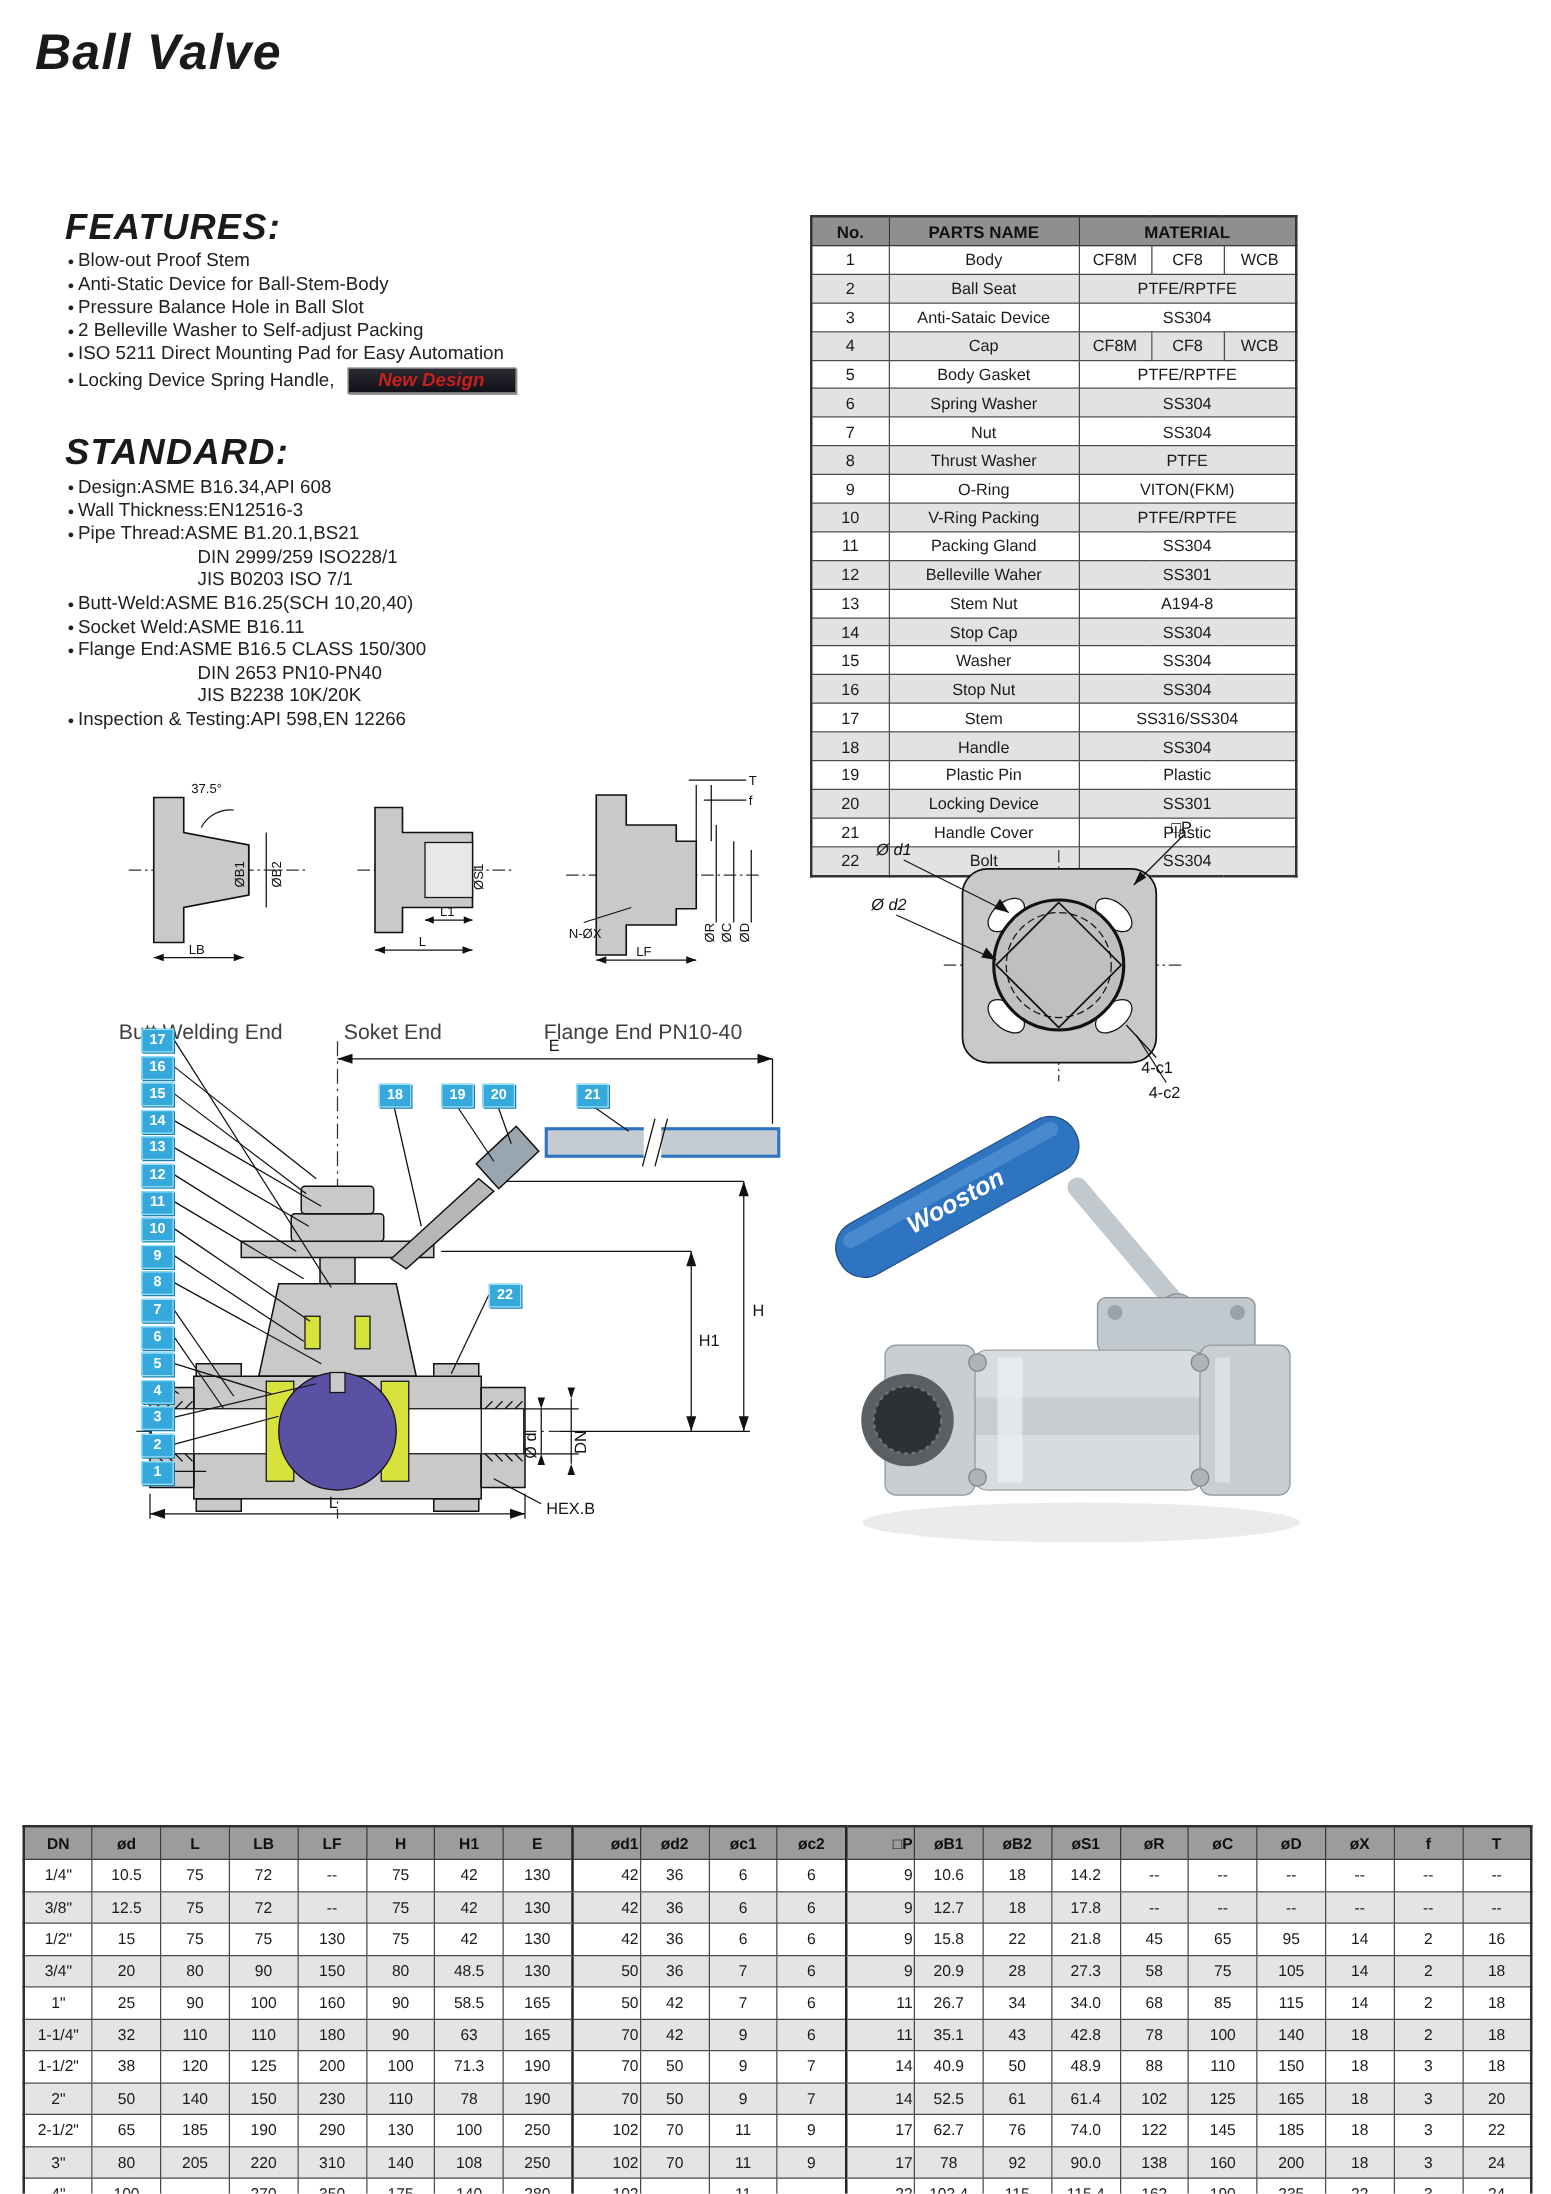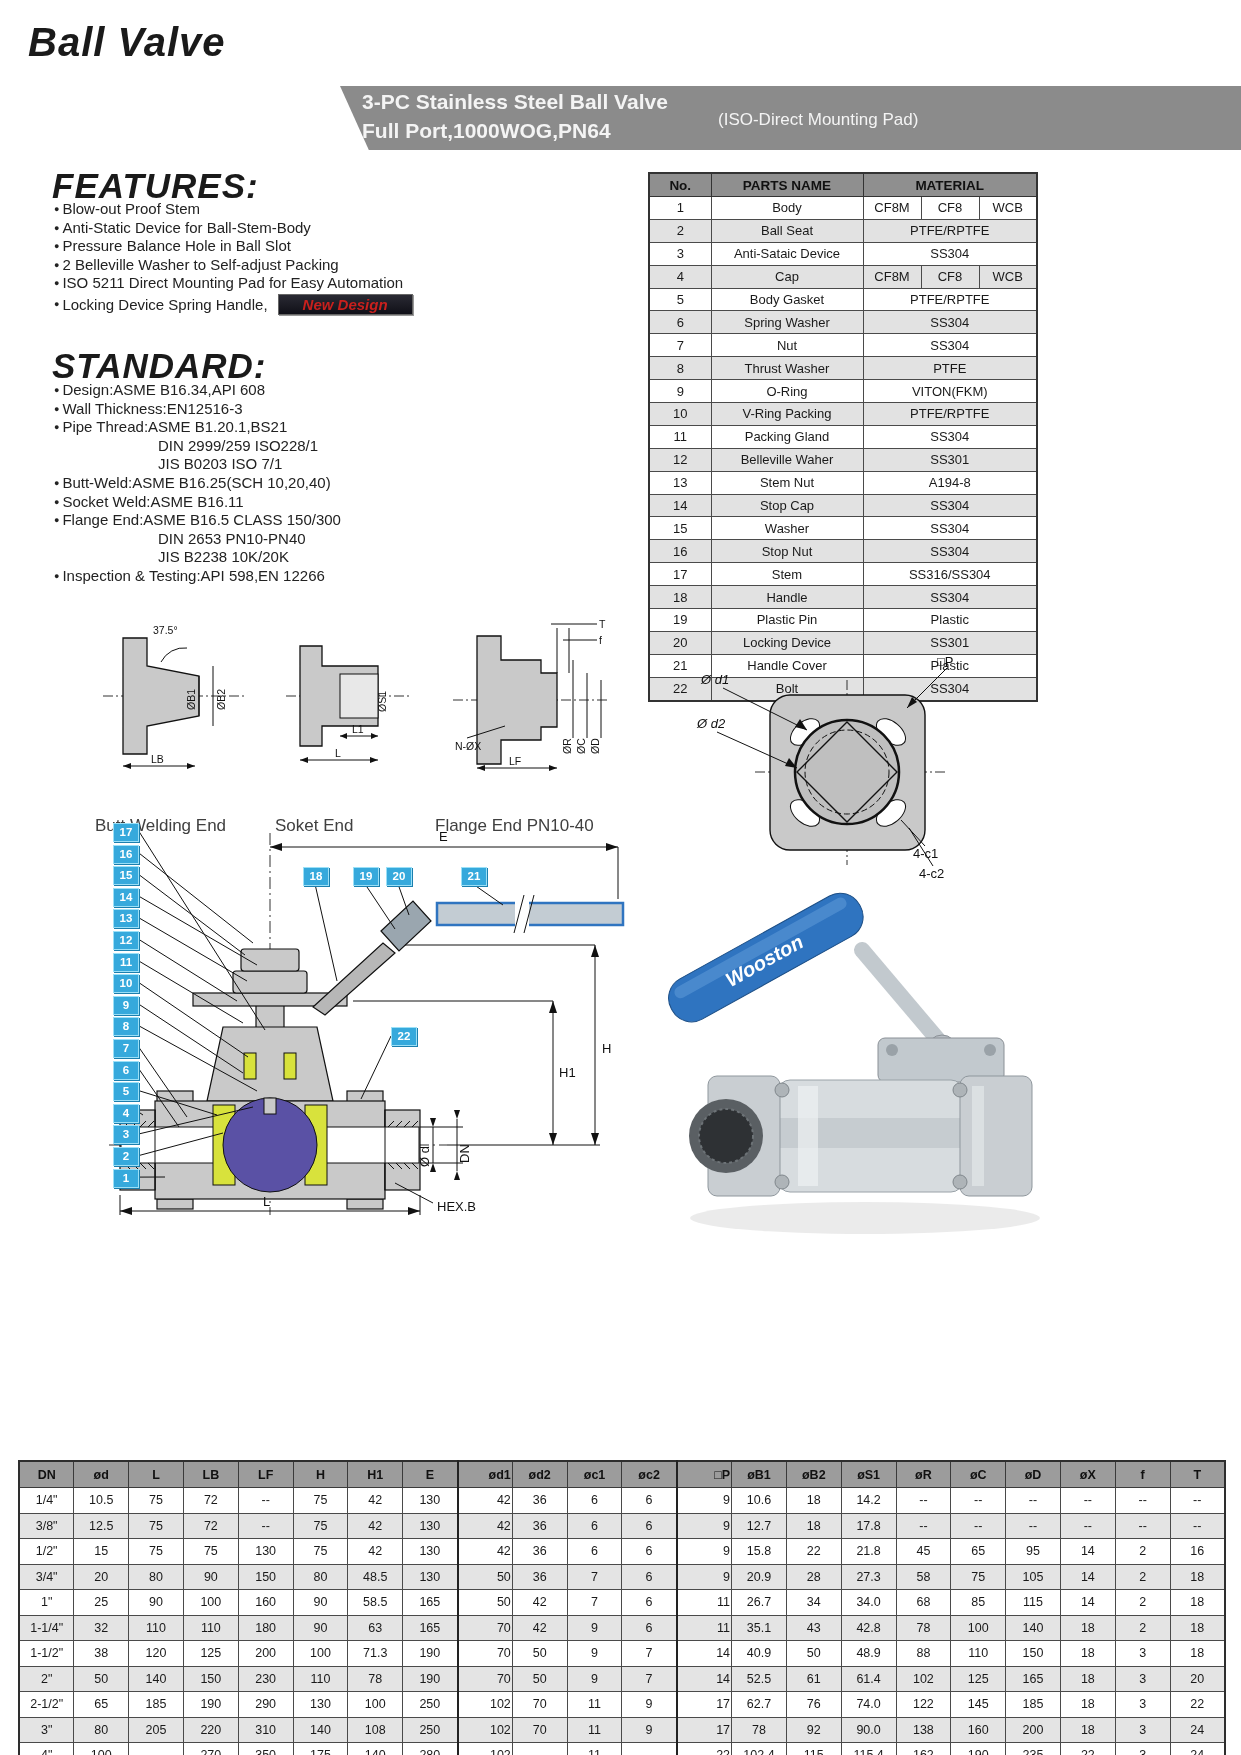--- a/index.html
+++ b/index.html
@@ -13,21 +13,21 @@
   .banner-red{position:absolute;left:0;top:0;width:362px;height:64px;background:#9e2321;
               clip-path:polygon(0 0,91.5% 0,100% 100%,0 100%);}
   .banner-red span{position:absolute;left:12px;top:28px;color:#fff;font-size:16.5px;letter-spacing:.3px;}
   .banner-gray{position:absolute;left:340px;top:0;width:901px;height:64px;background:#8b8b8b;
                clip-path:polygon(0 0,100% 0,100% 100%,3.2% 100%);}
   .bt1{position:absolute;left:22px;top:4px;color:#f4f4f4;font-size:21px;font-weight:600;}
   .bt2{position:absolute;left:22px;top:33px;color:#f4f4f4;font-size:21px;font-weight:600;}
   .bsub{position:absolute;left:378px;top:24px;color:#f4f4f4;font-size:17px;}
 
   
-  .sec-head{font-size:35px;font-style:italic;font-weight:bold;letter-spacing:1px;}
+  .sec-head{font-size:29px;font-style:italic;font-weight:bold;letter-spacing:1px;}
   .bullet-line{display:flex;font-size:15px;line-height:18.6px;color:#222;}
   .bullet{font-size:9px;line-height:18.6px;margin-right:3px;}
   .std-ind{padding-left:104px;}
   .lock-line{display:flex;align-items:center;font-size:15px;color:#222;}
   .badge{display:inline-block;margin-left:10px;padding:1px 24px;background:linear-gradient(#2a2a33,#101018);
          color:#c9201d;font-weight:bold;font-style:italic;font-size:15px;border:1px solid #666;
          box-shadow:1px 1px 0 #999;}
 
   
   .parts-table{border-collapse:collapse;table-layout:fixed;width:388px;font-size:13px;text-align:center;
@@ -58,25 +58,20 @@
   .slab{font-size:10.5px;fill:#111;}
 </style>
 </head>
 <body>
 
 <div class="page">
 
   <div class="abs page-title">Ball Valve</div>
 
   <div class="abs banner">
-    <div class="banner-gray">
-      <div class="bt1">3-PC Stainless Steel Ball Valve</div>
-      <div class="bt2">Full Port,1000WOG,PN64</div>
-      <div class="bsub">(ISO-Direct Mounting Pad)</div>
-    </div>
   </div>
 
   <div class="abs sec-head" style="left:52px;top:166px;">FEATURES:</div>
   <div class="abs" style="left:54px;top:200px;width:420px;">
       <div class="bullet-line">
         <span class="bullet">●</span>
         <span>Blow-out Proof Stem</span>
       </div>
       <div class="bullet-line">
         <span class="bullet">●</span>

